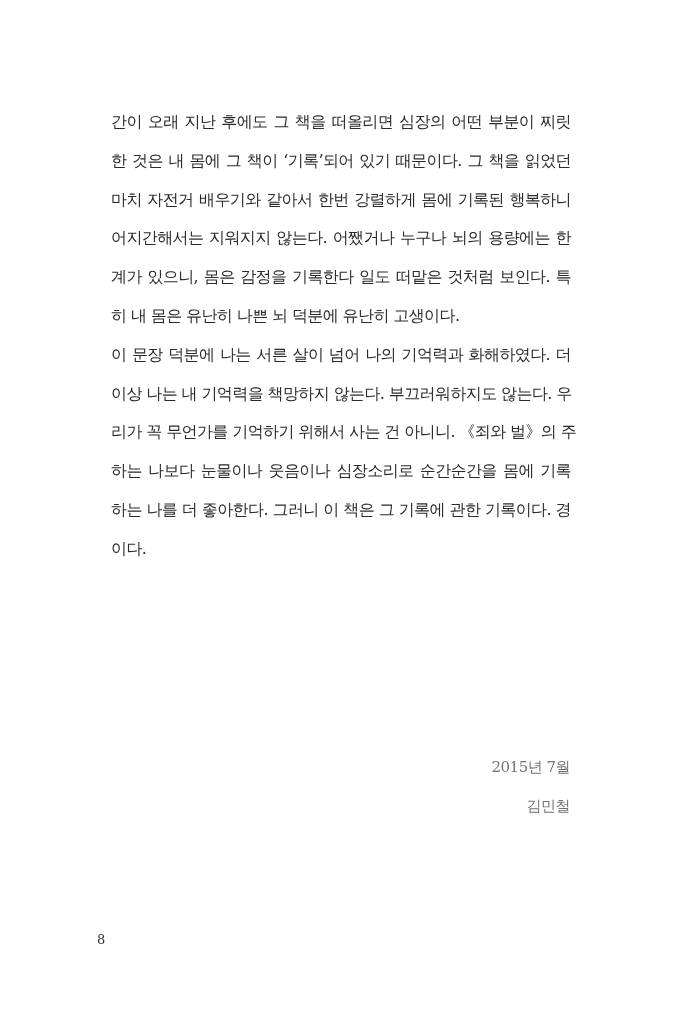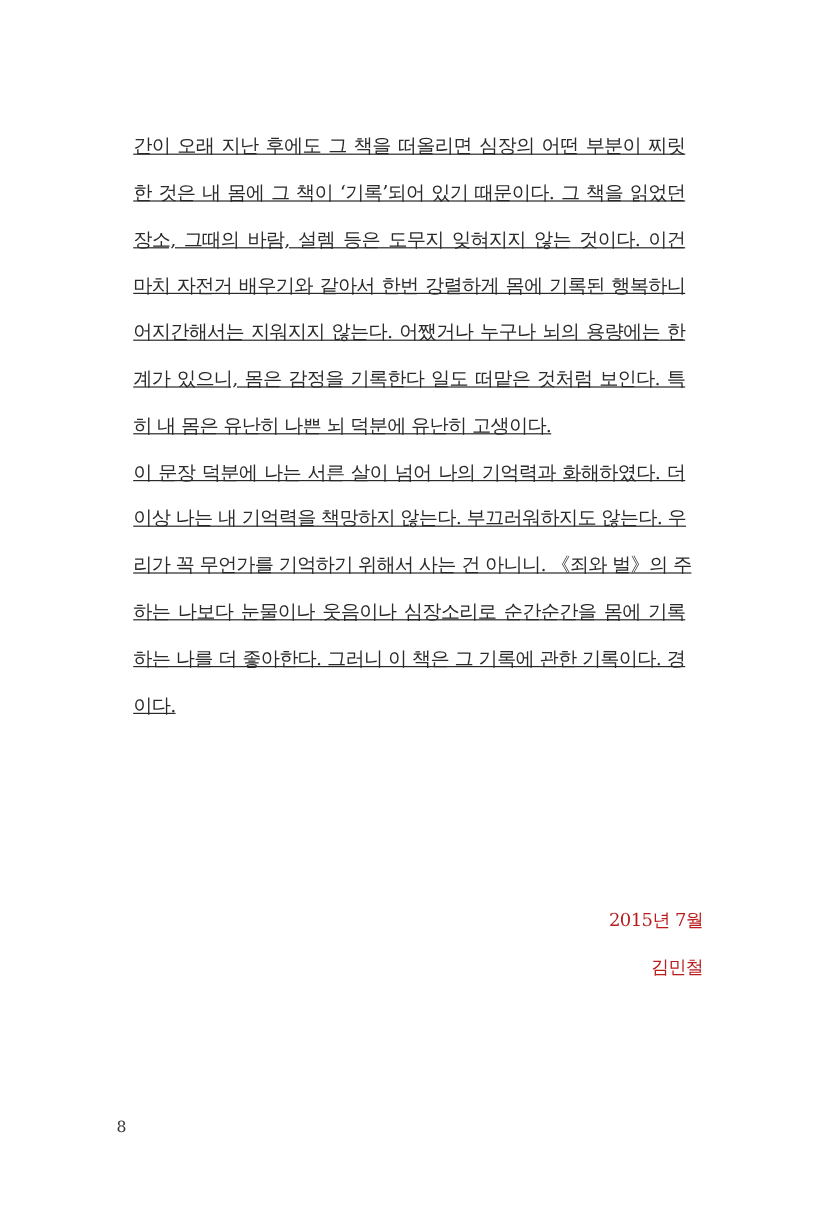--- a/index.html
+++ b/index.html
@@ -22,50 +22,48 @@
     width: 460px;
   }
   .line {
     height: 38.8px;
     line-height: 38.8px;
     font-size: 16px;
     white-space: nowrap;
     letter-spacing: -0.6px;
     text-align: justify;
     text-align-last: justify;
-    text-decoration: underline;
   }
   .line.last { text-align-last: left; }
   .line.indent { padding-left: 10px; text-align-last: left; }
   .signature {
     position: absolute;
-    right: 98px;
+    right: 114px;
     text-align: right;
     font-size: 15px;
     letter-spacing: -0.5px;
-    color: #b91c1c;
+    color: #737373;
   }
   .sig-date { top: 758px; }
   .sig-name { top: 797px; }
   .page-number {
     position: absolute;
     left: 97px;
     top: 932px;
     font-size: 13px;
     color: #333;
   }
 </style>
 </head>
 <body>
 
 <div class="page">
   <div class="body-text">
     <div class="line">간이 오래 지난 후에도 그 책을 떠올리면 심장의 어떤 부분이 찌릿</div>
     <div class="line">한 것은 내 몸에 그 책이 ‘기록’되어 있기 때문이다. 그 책을 읽었던</div>
-    <div class="line">장소, 그때의 바람, 설렘 등은 도무지 잊혀지지 않는 것이다. 이건</div>
     <div class="line">마치 자전거 배우기와 같아서 한번 강렬하게 몸에 기록된 행복하니</div>
     <div class="line">어지간해서는 지워지지 않는다. 어쨌거나 누구나 뇌의 용량에는 한</div>
     <div class="line">계가 있으니, 몸은 감정을 기록한다 일도 떠맡은 것처럼 보인다. 특</div>
     <div class="line last">히 내 몸은 유난히 나쁜 뇌 덕분에 유난히 고생이다.</div>
     <div class="line">이 문장 덕분에 나는 서른 살이 넘어 나의 기억력과 화해하였다. 더</div>
     <div class="line">이상 나는 내 기억력을 책망하지 않는다. 부끄러워하지도 않는다. 우</div>
     <div class="line">리가 꼭 무언가를 기억하기 위해서 사는 건 아니니. 《죄와 벌》의 주</div>
     <div class="line">하는 나보다 눈물이나 웃음이나 심장소리로 순간순간을 몸에 기록</div>
     <div class="line">하는 나를 더 좋아한다. 그러니 이 책은 그 기록에 관한 기록이다. 경</div>
     <div class="line last">이다.</div>

